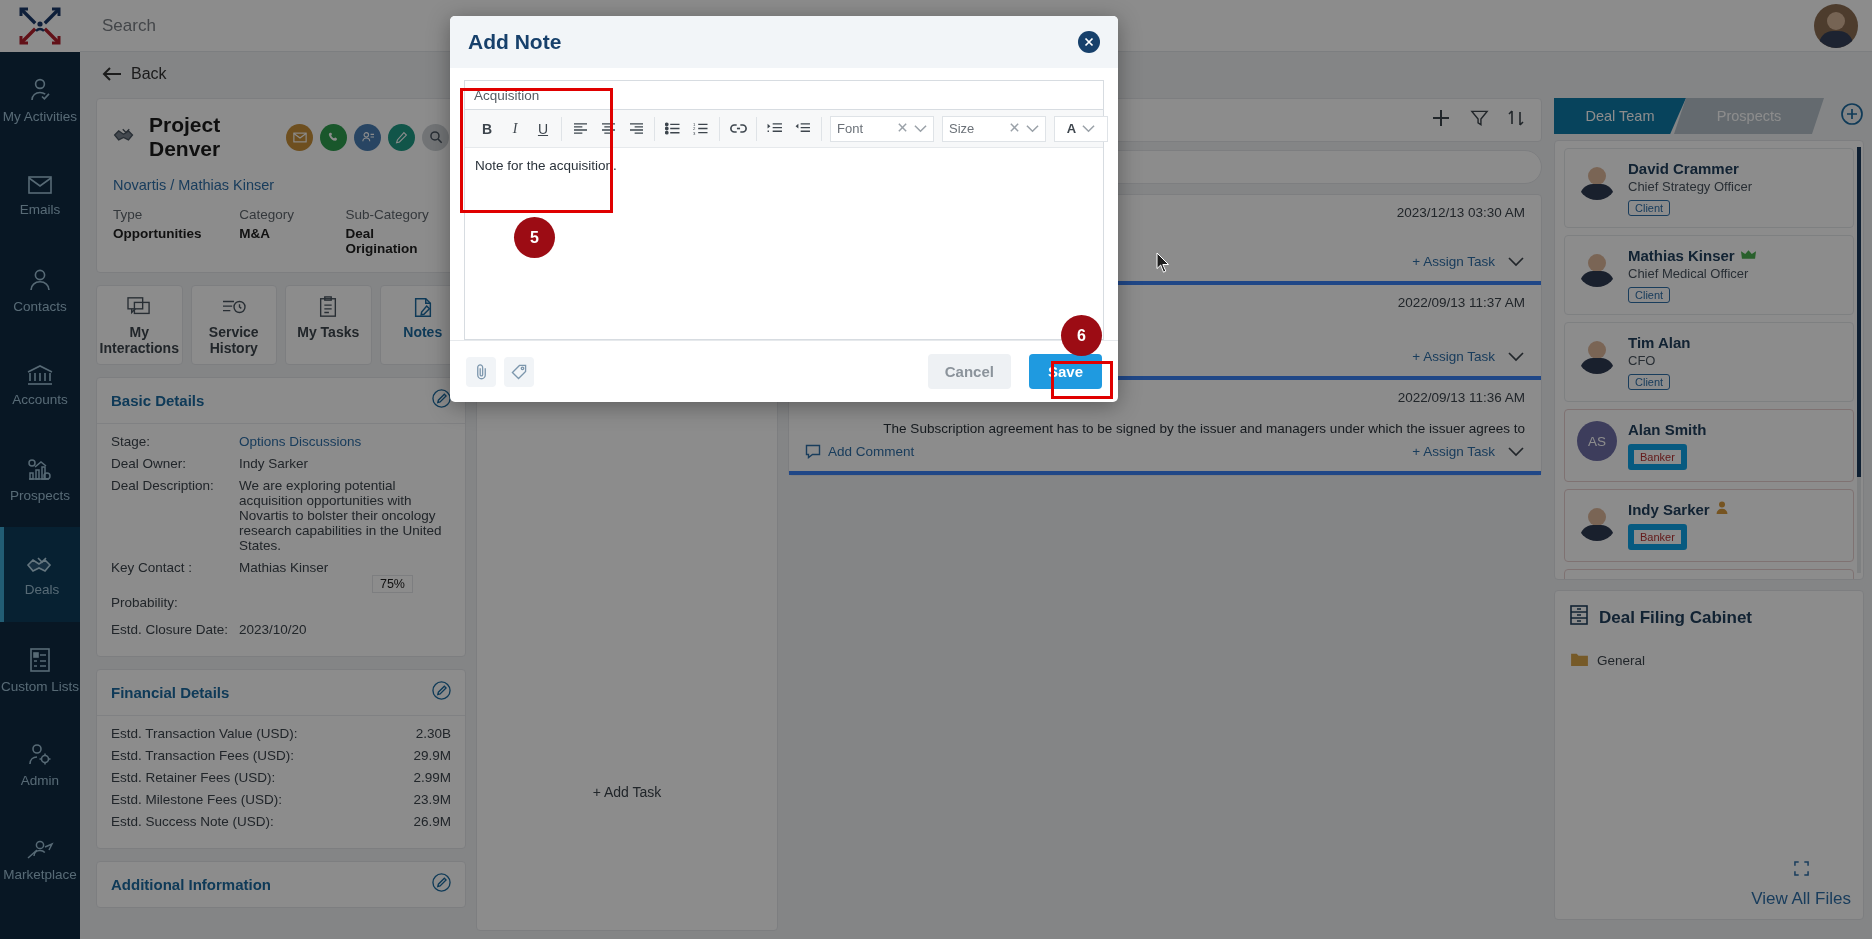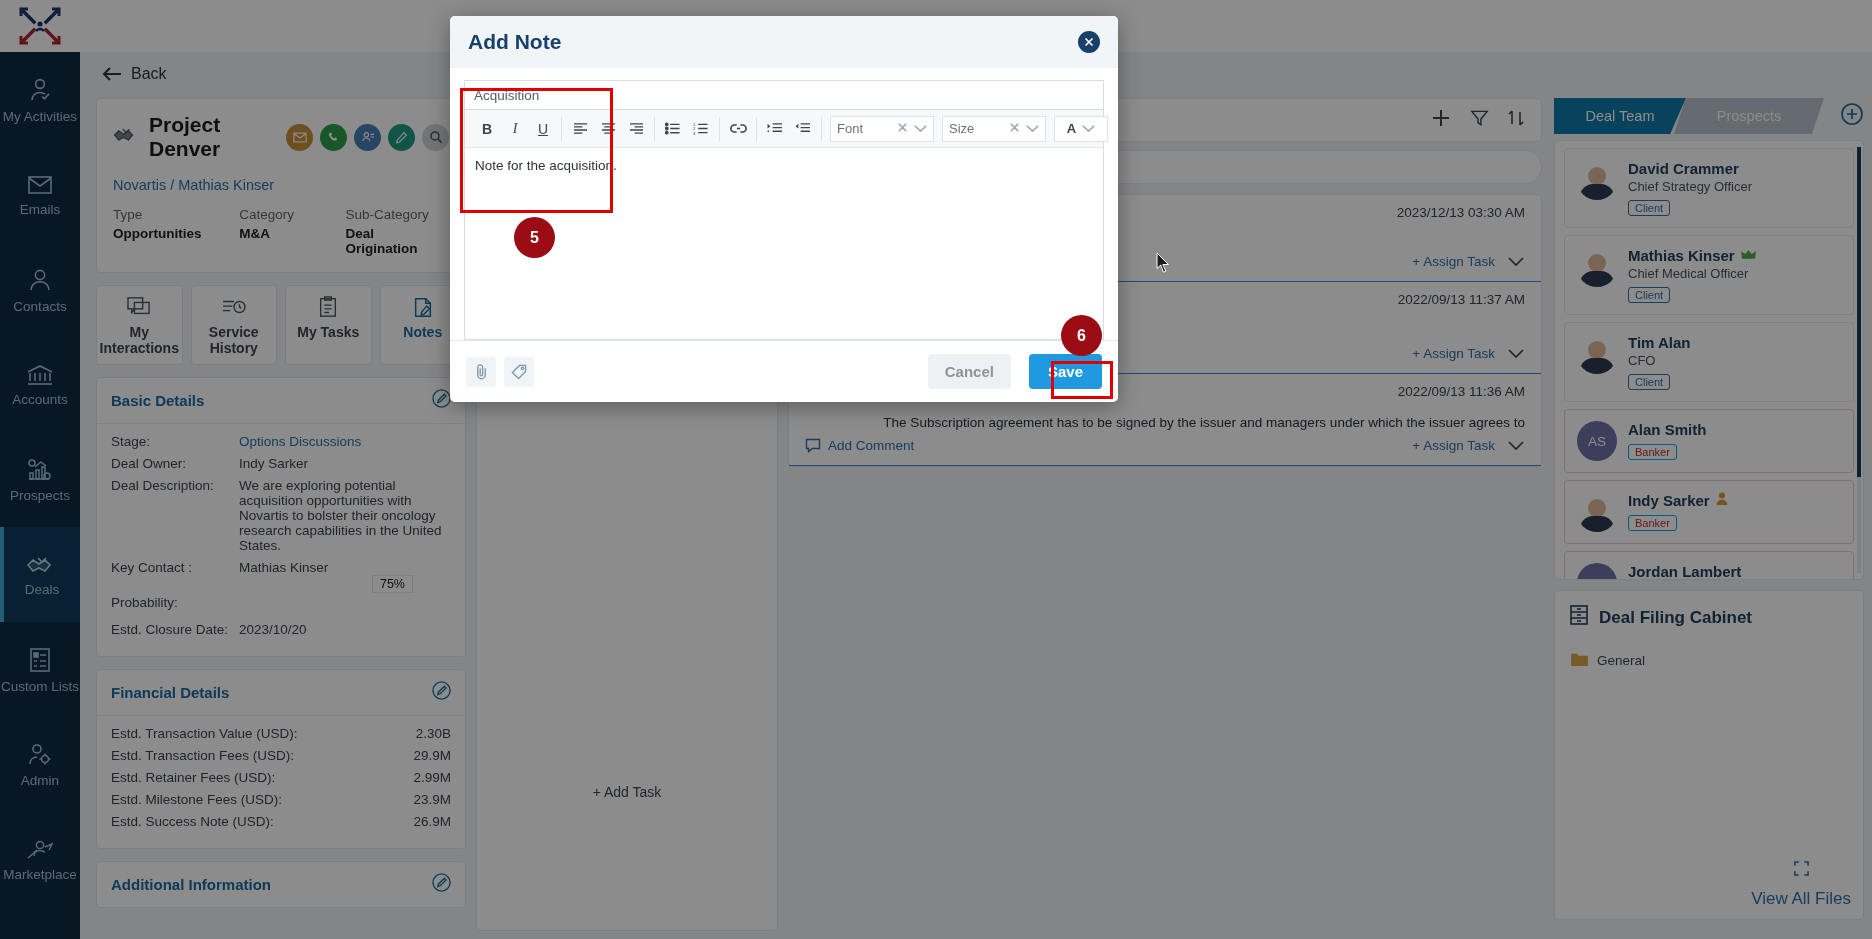--- a/index.html
+++ b/index.html
@@ -108,21 +108,21 @@
   .task-icons { display: flex; gap: 14px; justify-content: center; margin-top: 22px; }
   .ti { width: 22px; height: 22px; border-radius: 50%; display:flex; align-items:center; justify-content:center; }
   .ti-call { background: #2e9e4f; } .ti-done { border: 2px solid #2e9e4f; } .ti-cancel { border: 2px solid #d94141; }
   .add-task { position: absolute; left: 0; right: 0; bottom: 130px; text-align: center; font-size: 14px; color: #3d454d; }
 
   
   .feedcol { position: absolute; left: 708px; top: 46px; right: 330px; bottom: 8px; }
   .feed-toolbar { background:#fff; border:1px solid #e3e6ea; border-radius:4px; height:44px; display:flex; align-items:center; justify-content:flex-end; gap:18px; padding-right:16px; margin-bottom:8px;}
   .feed-search { background:#fff; border:1px solid #e3e6ea; border-radius: 18px; height: 34px; margin-bottom: 10px; }
   .feed-card { background:#fff; border:1px solid #e3e6ea; border-radius:4px; }
-  .feed-row { padding: 10px 16px 12px; border-bottom: 1px solid #3b82f6; }
+  .feed-row { padding: 10px 16px 12px; border-bottom: 4px solid #3b82f6; }
   .feed-time { text-align: right; font-size: 13.5px; color: #3d454d; }
   .feed-body { font-size: 13.5px; color: #2b333b; margin-top: 16px; }
   .feed-foot { display: flex; align-items: center; margin-top: 8px; }
   .add-comment { font-size: 13.5px; color: #2f6fa8; display:flex; gap:7px; align-items:center; }
   .assign { margin-left: auto; font-size: 13.5px; color: #2f6fa8; display:flex; align-items:center; gap:12px; }
 
   
   .rightcol { position:absolute; right: 8px; top: 46px; width: 310px; bottom: 8px; }
   .team-tabs { display:flex; align-items:center; height: 36px; }
   .team-tab { height: 36px; display:flex; align-items:center; justify-content:center; font-size: 14.5px; color:#fff; }
@@ -133,21 +133,21 @@
   .team-item { display:flex; gap: 11px; padding: 11px 12px; border: 1px solid #e6e9ec; border-radius: 4px; margin: 7px 9px; }
   .team-item.banker { border-color: #e8cfcf; }
   .tav { width: 40px; height: 40px; border-radius: 50%; flex-shrink:0; overflow:hidden; position:relative; }
   .tav.initials { background:#6f6fa8; color:#fff; display:flex; align-items:center; justify-content:center; font-size:13.5px; }
   .tav .ph-head { position:absolute; left:11px; top:7px; width:18px; height:18px; border-radius:50%; background:#dfb89c; }
   .tav .ph-body { position:absolute; left:3px; top:24px; width:34px; height:20px; border-radius:13px 13px 0 0; background:#2f3b52; }
   .tname { font-size: 15px; font-weight: bold; color:#22405e; display:flex; align-items:center; gap:6px; }
   .trole { font-size: 13px; color:#4a5560; margin-top: 2px; }
   .tbadge { display:inline-block; margin-top: 6px; font-size: 11px; padding: 1px 6px; border-radius: 3px; }
   .tbadge.client { color:#2f6fa8; border:1px solid #2f6fa8; }
-  .tbadge.banker { color:#b53131; border:1px solid #0ea5e9; }
+  .tbadge.banker { color:#b53131; border:6px solid #0ea5e9; }
   .team-scroll { position:absolute; right:2px; top:6px; width:4px; bottom:6px; background:#e6e9ec; }
   .team-scroll i { position:absolute; left:0; top:0; width:4px; height: 330px; background:#1b3a5c; display:block; }
 
   .cabinet { background:#fff; border:1px solid #e3e6ea; border-radius:4px; margin-top: 10px; height: 330px; position: relative; }
   .cab-head { display:flex; align-items:center; gap:10px; padding: 13px 14px; font-size: 17px; font-weight: bold; color:#22405e; }
   .cab-item { display:flex; align-items:center; gap:9px; padding: 8px 16px; font-size: 13.5px; color:#3d454d; }
   .view-all { position:absolute; right: 12px; bottom: 10px; display:flex; align-items:center; gap:8px; font-size: 17px; color:#2f6fa8;flex-direction:column; }
 
   
   .modal {
@@ -331,20 +331,27 @@
           <svg width="30" height="24" viewBox="0 0 30 24" fill="none" stroke="#9fc2d6" stroke-width="1.5">
             <circle cx="15" cy="7" r="3.6"></circle>
               <path d="M9 18c0-3.4 2.6-5.6 6-5.6 2 0 3.7.8 4.8 2.1"></path>
             <path d="M3 20L12 12M20 9l7-3-3 6"></path>
           </svg>
         </span>
         <span>Marketplace</span>
       </div>
     </div>
 
+    <div class="topbar">
+      <span class="search-text">Search</span>
+      <div class="avatar-top">
+        <span class="head"></span>
+          <span class="body"></span>
+      </div>
+    </div>
 
     <div class="content">
 
       <div class="backrow">
         <div class="back-btn">
           <svg width="20" height="14" viewBox="0 0 20 14" fill="none" stroke="#333" stroke-width="2">
             <path d="M19 7H2M8 1L2 7l6 6"></path>
           </svg>
           <span>Back</span>
         </div>

